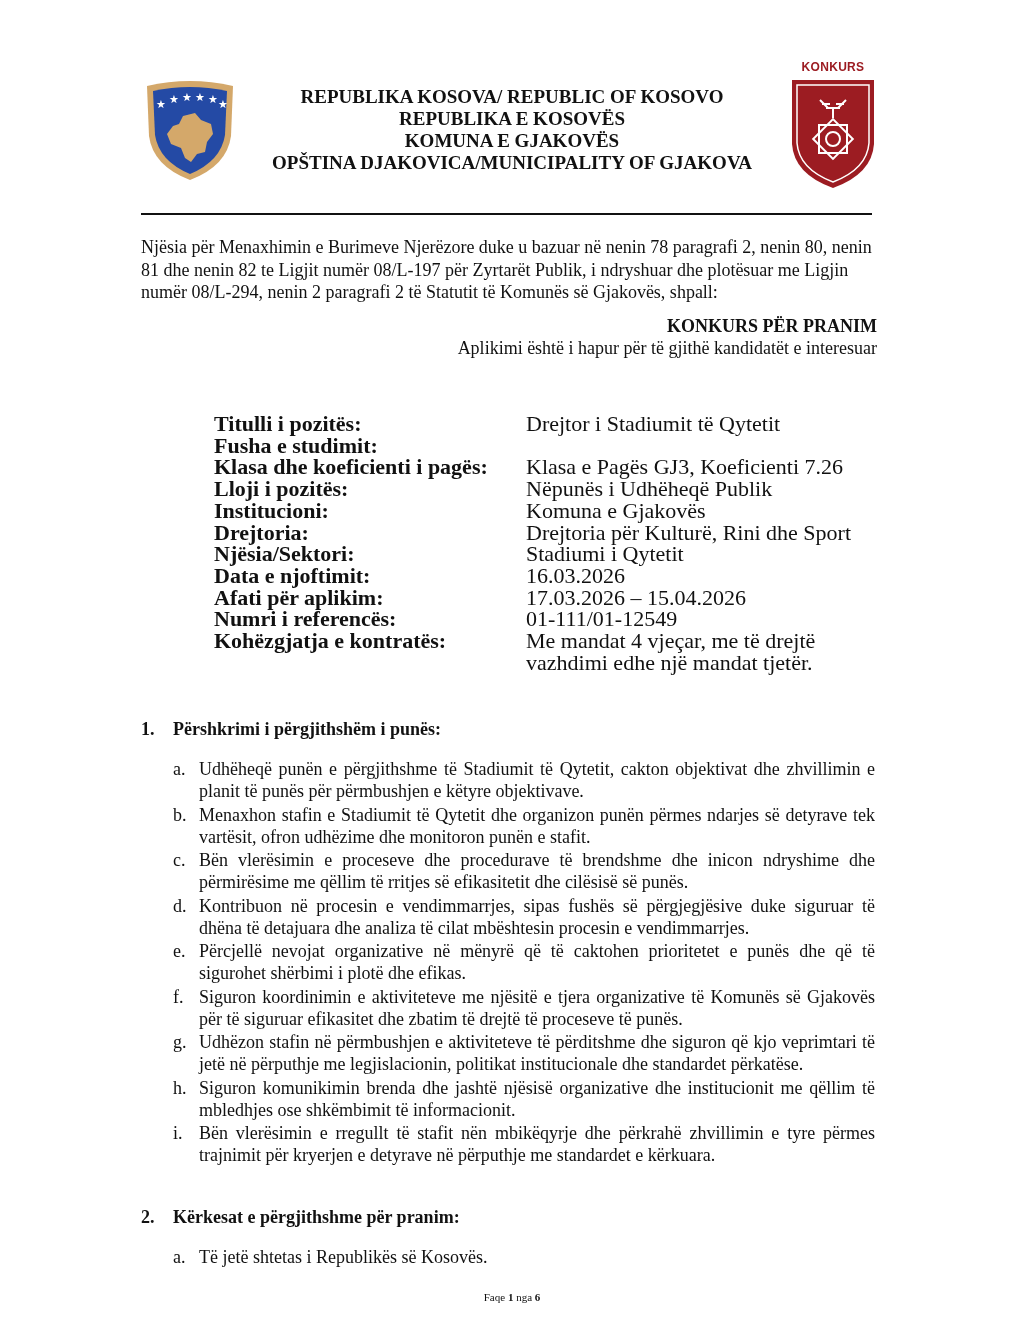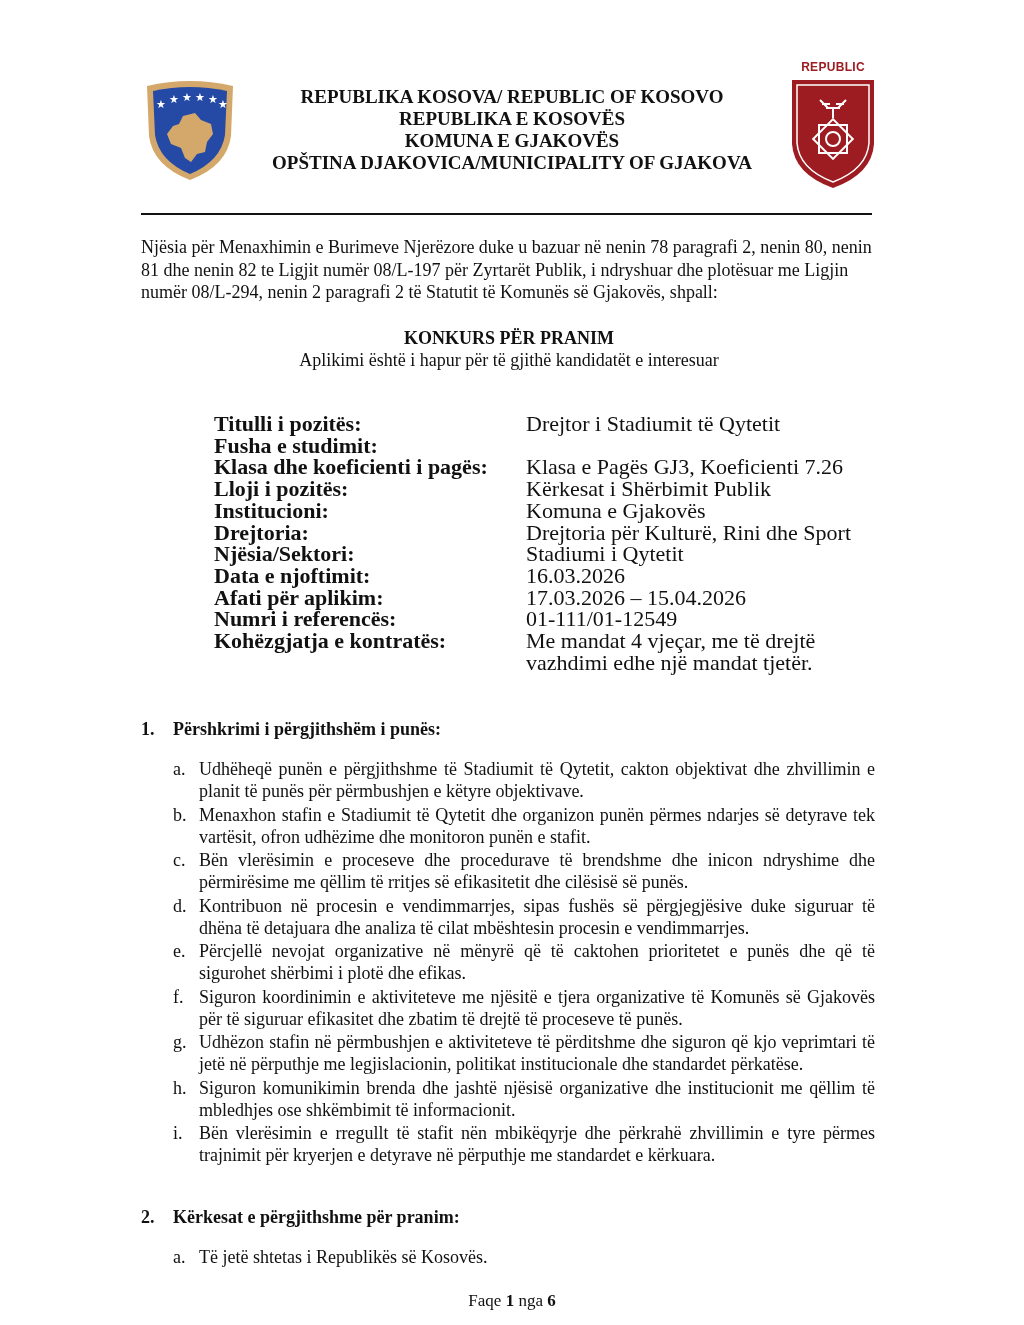--- a/index.html
+++ b/index.html
@@ -9,34 +9,34 @@
   }
   .abs { position: absolute; }
   .logo-left { left: 143px; top: 78px; width: 94px; height: 104px; }
   .logo-right { left: 788px; top: 60px; width: 90px; height: 130px; }
   .logo-right .brand { position:absolute; top:0; left:0; width:100%; text-align:center;
     font-family: "Liberation Sans", sans-serif; font-weight: bold; font-size: 12px; color: #9c1c22; letter-spacing: .3px; }
   .header-lines { left: 220px; width: 584px; top: 86px; text-align: center;
     font-weight: bold; font-size: 19px; line-height: 22px; }
   .rule { left: 141px; width: 731px; top: 213px; height: 0; border-top: 2px solid #111; }
   .intro { left: 141px; width: 736px; top: 236px; font-size: 18px; line-height: 22.5px; }
-  .title-block { left: 141px; width: 736px; top: 327px; text-align: center; font-size: 18px; line-height: 22px; }
+  .title-block { left: 141px; width: 736px; top: 315px; text-align: right; font-size: 18px; line-height: 22px; }
   .title-block .t { font-weight: bold; }
   .info { left: 214px; top: 413px; width: 690px; font-size: 22px; line-height: 21.7px; }
   .info .row { display: flex; }
   .info .k { width: 312px; font-weight: bold; flex: none; }
   .info .v { width: 370px; }
   .section { left: 141px; width: 740px; font-size: 18px; line-height: 22px; }
   .section .h { font-weight: bold; display:flex; }
   .section .h .num { width: 32px; flex:none; }
   .list { margin-top: 18px; padding-left: 32px; }
   .list .li { display: flex; margin-bottom: 1.5px; }
   .list .lbl { width: 26px; flex: none; }
   .list .txt { width: 676px; text-align: justify; }
-  .footer { left: 0; width: 1024px; top: 1291px; text-align: center; font-size: 17px; }
+  .footer { left: 0; width: 1024px; top: 1291px; text-align: center; font-size: 11px; }
   .footer b { font-weight: bold; }
 </style>
 </head>
 <body>
 
 <div class="abs logo-left">
   <svg width="94" height="104" viewBox="0 0 94 104">
     <path d="M4 8 Q47 -2 90 8 L88 58 Q84 88 47 102 Q10 88 6 58 Z" fill="#d4a86a"></path>
     <path d="M10 13 Q47 5 84 13 L82 57 Q78 83 47 96 Q16 83 12 57 Z" fill="#244aa5"></path>
     <g fill="#ffffff" font-size="11" font-family="DejaVu Sans, sans-serif" text-anchor="middle">
@@ -52,21 +52,21 @@
 </div>
 
 <div class="abs header-lines">
   <div>REPUBLIKA KOSOVA/ REPUBLIC OF KOSOVO</div>
   <div>REPUBLIKA E KOSOVËS</div>
   <div>KOMUNA E GJAKOVËS</div>
   <div>OPŠTINA DJAKOVICA/MUNICIPALITY OF GJAKOVA</div>
 </div>
 
 <div class="abs logo-right">
-  <div class="brand">REPUBLIC</div>
+  <div class="brand">KONKURS</div>
   <svg style="position:absolute;top:18px;left:2px" width="86" height="112" viewBox="0 0 86 112">
     <path d="M2 2 L84 2 L84 66 Q82 96 43 110 Q4 96 2 66 Z" fill="#9c1c22"></path>
     <path d="M7 7 L79 7 L79 65 Q77 91 43 104 Q9 91 7 65 Z" fill="none" stroke="#ffffff" stroke-width="1.5"></path>
     <g stroke="#ffffff" stroke-width="2" fill="none">
       <path d="M30 22 L38 30 M56 22 L48 30 M36 30 L50 30 M43 30 L43 40"></path>
       <path d="M32 26 L40 26 M54 26 L46 26"></path>
       <rect x="29" y="47" width="28" height="28"></rect>
       <rect x="29" y="47" width="28" height="28" transform="rotate(45 43 61)"></rect>
       <circle cx="43" cy="61" r="7"></circle>
     </g>
@@ -89,21 +89,21 @@
     </div>
   <div class="row">
       <div class="k">Fusha e studimit:</div>
     </div>
   <div class="row">
       <div class="k">Klasa dhe koeficienti i pagës:</div>
       <div class="v">Klasa e Pagës GJ3, Koeficienti 7.26</div>
     </div>
   <div class="row">
       <div class="k">Lloji i pozitës:</div>
-      <div class="v">Kërkesat i Shërbimit Publik</div>
+      <div class="v">Nëpunës i Udhëheqë Publik</div>
     </div>
   <div class="row">
       <div class="k">Institucioni:</div>
       <div class="v">Komuna e Gjakovës</div>
     </div>
   <div class="row">
       <div class="k">Drejtoria:</div>
       <div class="v">Drejtoria për Kulturë, Rini dhe Sport</div>
     </div>
   <div class="row">

